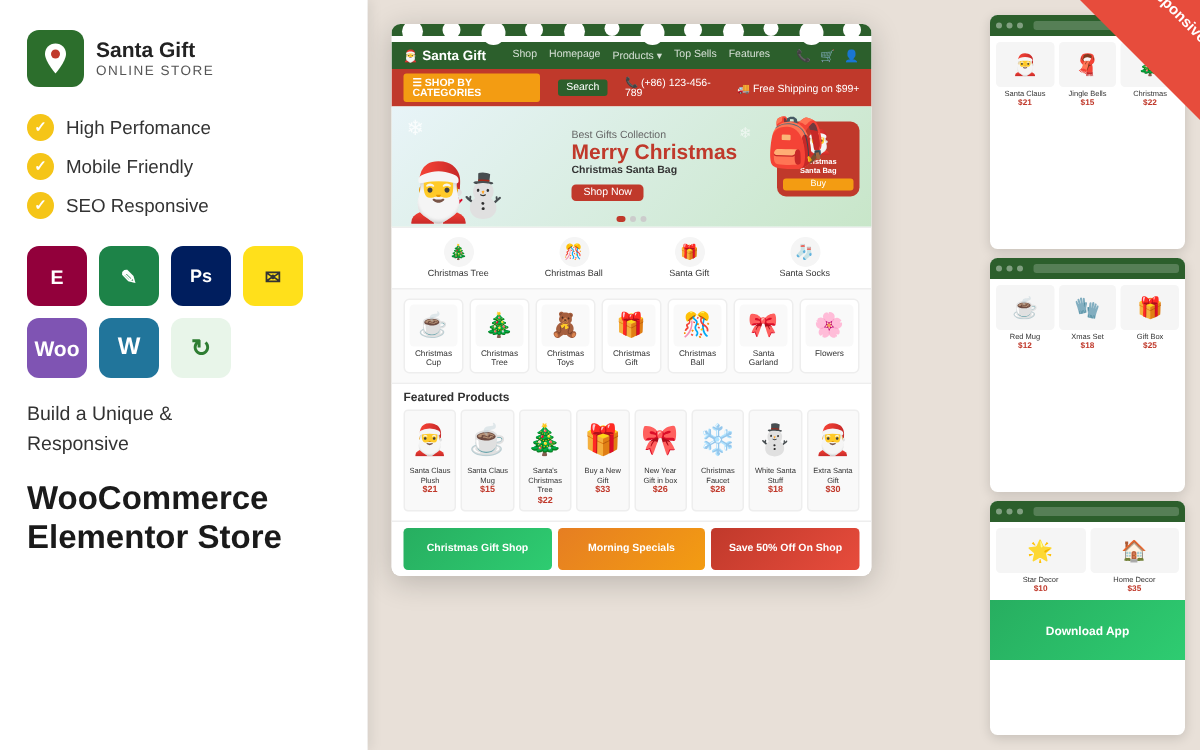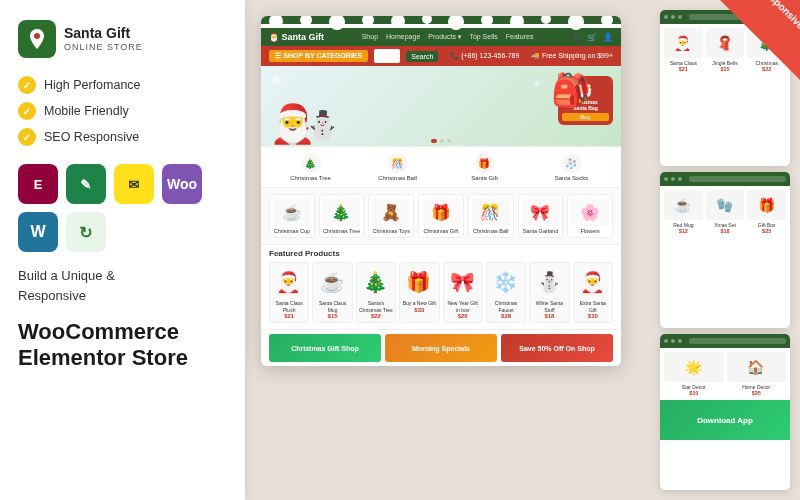--- a/index.html
+++ b/index.html
@@ -135,21 +135,21 @@
       font-weight: 800;
       transform: rotate(45deg) translate(8px, -14px);
       white-space: nowrap;
     }
 
     
     .browser-mockup {
       position: absolute;
       top: 16px;
       left: 16px;
-      width: 360px;
+      width: 320px;
       background: #fff;
       border-radius: 6px;
       box-shadow: 0 4px 20px rgba(0,0,0,0.2);
       overflow: hidden;
     }
 
     
     .shop-header {
       background: #2c5f2c;
       padding: 4px 8px;
@@ -422,20 +422,21 @@
     </div>
     <div class="feature-item">
       <div class="check-icon">✓</div>
       <span>SEO Responsive</span>
     </div>
   </div>
 
   <div class="plugin-icons">
     <div class="plugin-icon pi-elementor">E</div>
     <div class="plugin-icon pi-edit">✎</div>
+    <div class="plugin-icon pi-ps">Ps</div>
     <div class="plugin-icon pi-mailchimp">✉</div>
     <div class="plugin-icon pi-woo">Woo</div>
     <div class="plugin-icon pi-wp">W</div>
     <div class="plugin-icon pi-update">↻</div>
   </div>
 
   <div class="cta-text">
     <div>Build a Unique &amp;</div>
     <div>Responsive</div>
   </div>
@@ -501,20 +502,28 @@
     <div class="hero-banner">
       <div style="position:absolute;top:0;left:0;right:0;bottom:0;background:linear-gradient(135deg,#e8f4f8 0%,#c8e6c9 100%);"></div>
 
       <div style="position:absolute;top:6px;left:10px;font-size:14px;color:rgba(255,255,255,0.8);">❄</div>
       <div style="position:absolute;top:12px;right:80px;font-size:10px;color:rgba(255,255,255,0.6);">❄</div>
 
       <div style="position:absolute;left:8px;bottom:0;z-index:2;font-size:38px;">🎅</div>
       <div style="position:absolute;left:44px;bottom:4px;z-index:2;font-size:28px;">⛄</div>
       <div style="position:absolute;left:22px;bottom:2px;z-index:1;font-size:22px;">🛷</div>
 
+      <div class="hero-content" style="padding-left:110px;z-index:3;">
+        <div class="hero-small-text">Best Gifts Collection</div>
+        <div class="hero-title">Merry Christmas</div>
+        <div style="font-size:7px;color:#333;font-weight:700;">
+          <span>Christmas Santa Bag</span>
+        </div>
+        <div class="hero-btn">Shop Now</div>
+      </div>
 
       <div style="position:absolute;right:30px;top:5px;z-index:2;font-size:32px;">🎒</div>
       <div style="position:absolute;right:8px;top:10px;background:#c0392b;border-radius:6px;padding:4px;width:55px;">
         <div style="font-size:16px;text-align:center;">🎅</div>
         <div style="font-size:5px;color:#fff;text-align:center;font-weight:700;">Christmas<br>Santa Bag</div>
         <div style="background:#f39c12;color:#fff;font-size:6px;padding:1px 3px;border-radius:2px;text-align:center;margin-top:2px;">Buy</div>
       </div>
 
       <div style="position:absolute;bottom:3px;left:50%;transform:translateX(-50%);display:flex;gap:3px;">
         <div style="width:6px;height:4px;background:#c0392b;border-radius:2px;"></div>

